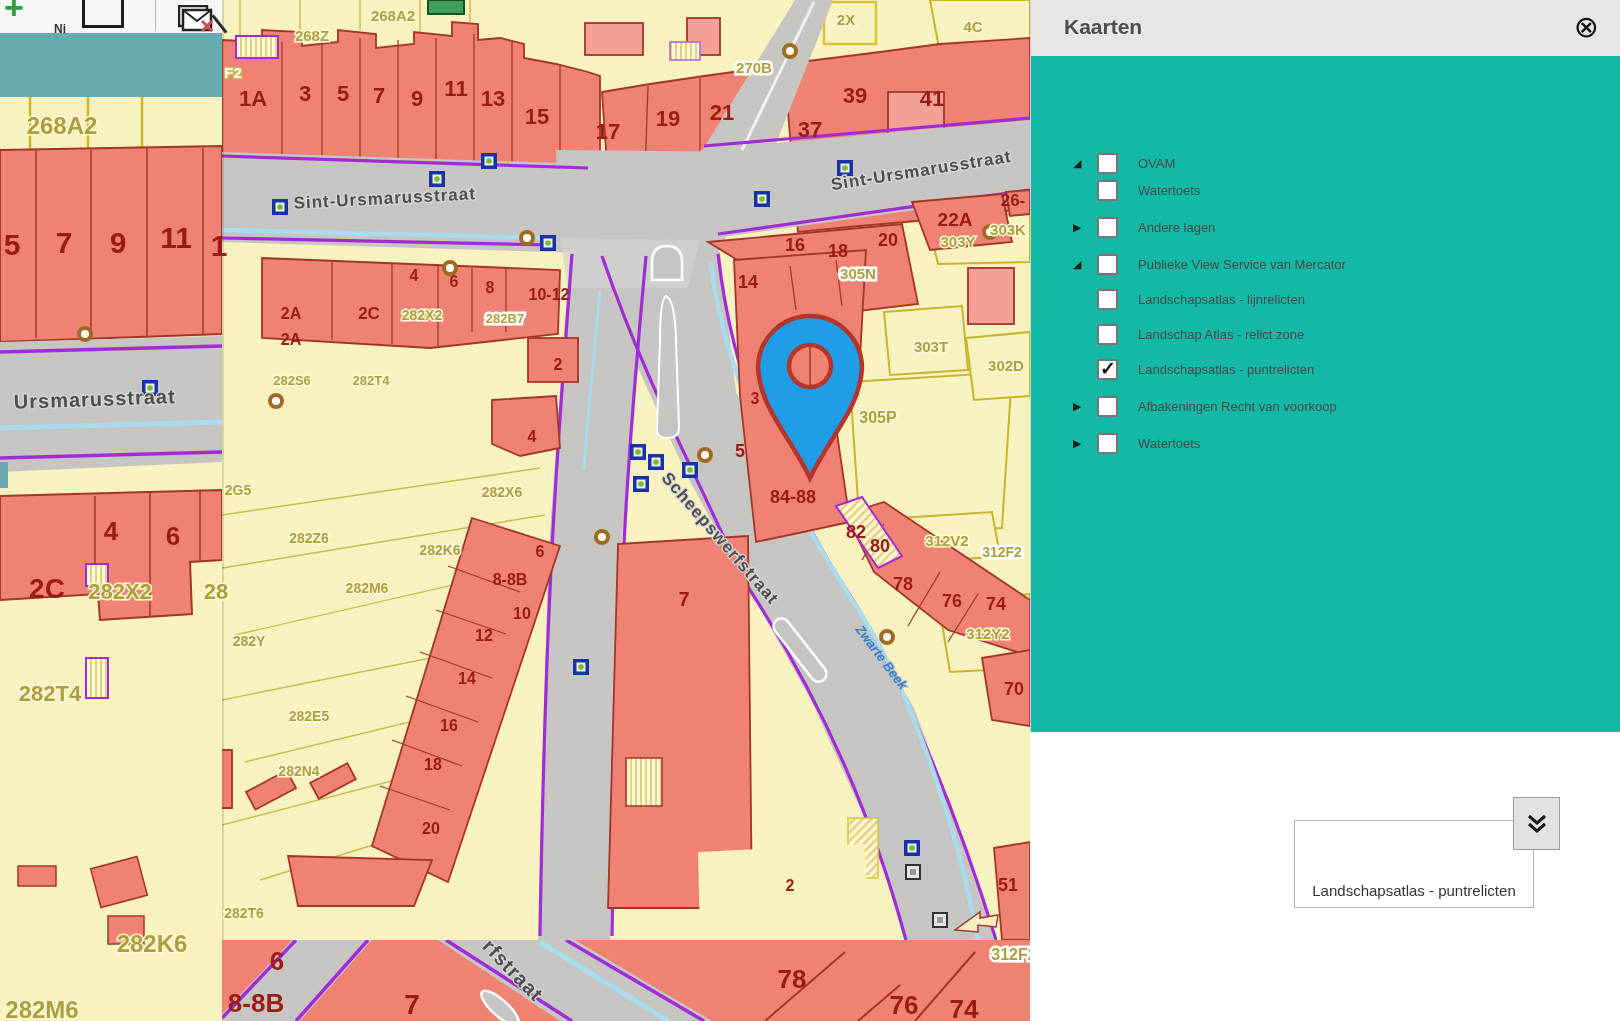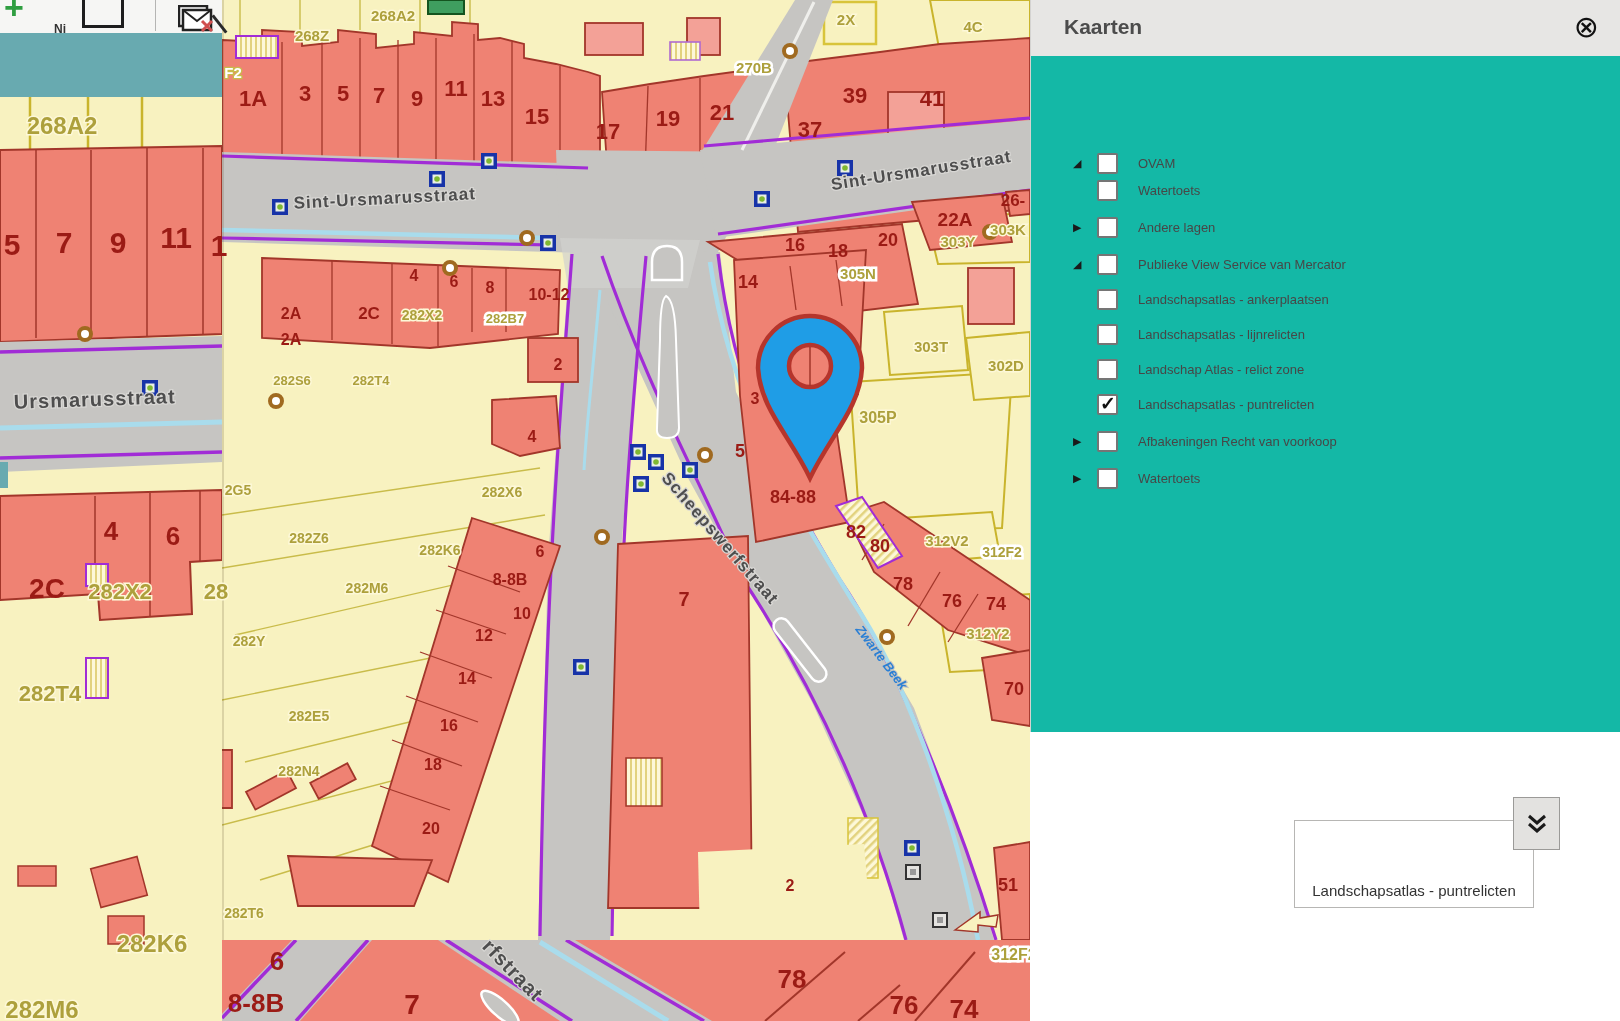--- a/index.html
+++ b/index.html
@@ -467,24 +467,20 @@
           <span class="tree-cb"></span>
           <span class="tree-label">Andere lagen</span>
         </div>
         <div class="tree-row lvl0">
           <span class="tree-toggle">◢</span>
           <span class="tree-cb"></span>
           <span class="tree-label">Publieke View Service van Mercator</span>
         </div>
         <div class="tree-row lvl1">
           <span class="tree-cb"></span>
-          <span class="tree-label">Landschapsatlas - ankerplaatsen</span>
-        </div>
-        <div class="tree-row lvl1">
-          <span class="tree-cb"></span>
           <span class="tree-label">Landschapsatlas - lijnrelicten</span>
         </div>
         <div class="tree-row lvl1">
           <span class="tree-cb"></span>
           <span class="tree-label">Landschap Atlas - relict zone</span>
         </div>
         <div class="tree-row lvl1">
           <span class="tree-cb checked"></span>
           <span class="tree-label">Landschapsatlas - puntrelicten</span>
         </div>

